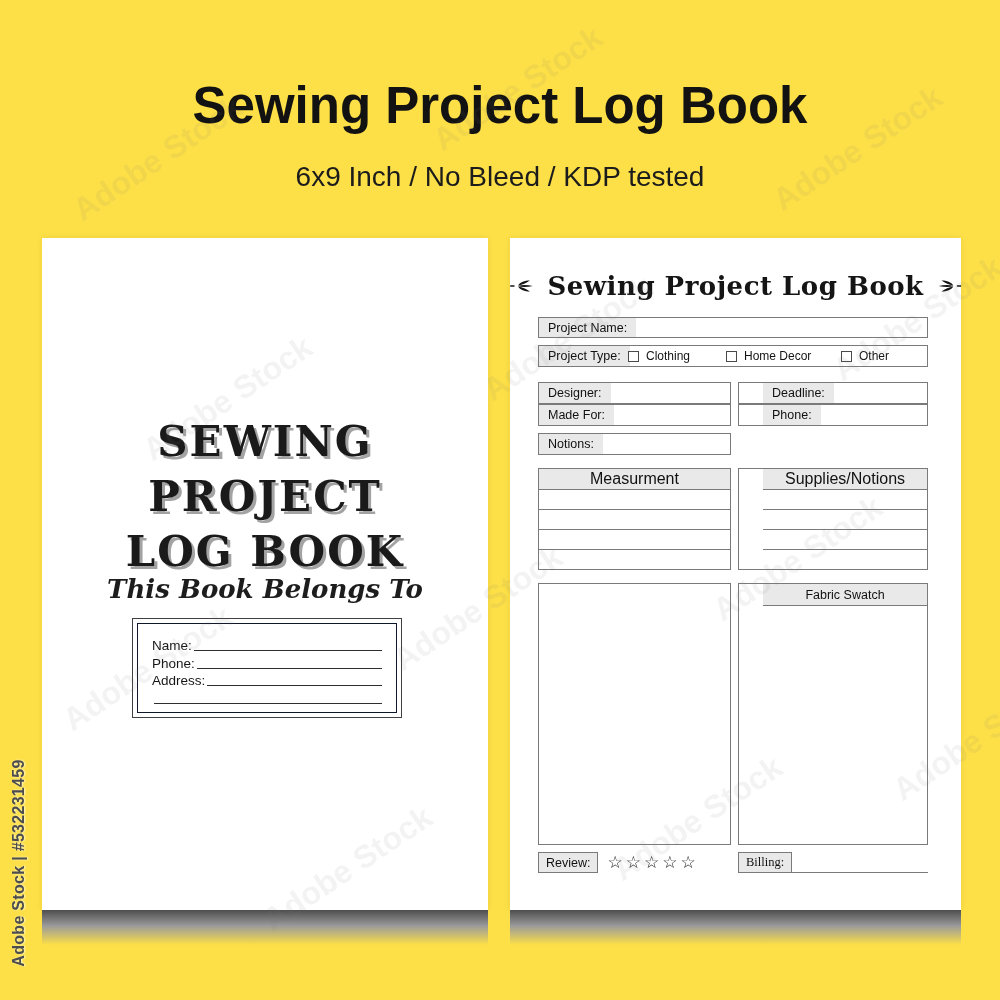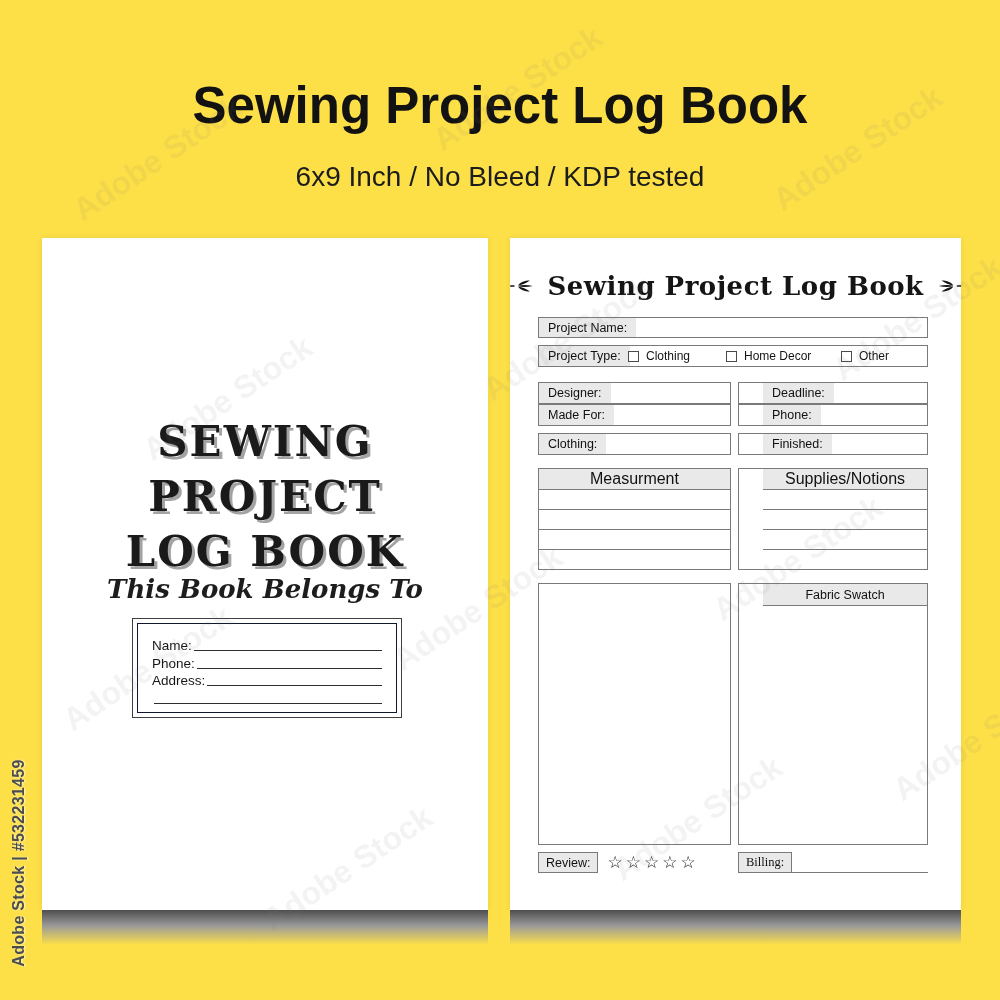--- a/index.html
+++ b/index.html
@@ -172,25 +172,21 @@
     </div>
     <div class="fbox r-d col-l top-2">
       <span class="lbl">Made For:</span>
       <span class="fill"></span>
     </div>
     <div class="fbox r-d col-r top-2">
       <span class="lbl">Phone:</span>
       <span class="fill"></span>
     </div>
     <div class="fbox r-d col-l top-3">
-      <span class="lbl">Clothing:</span>
-      <span class="fill"></span>
-    </div>
-    <div class="fbox r-d col-r top-3">
-      <span class="lbl">Finished:</span>
+      <span class="lbl">Notions:</span>
       <span class="fill"></span>
     </div>
 
     <div class="mini-table col-l">
       <div class="mt-head">Measurment</div>
       <div class="mt-row"></div>
       <div class="mt-row"></div>
       <div class="mt-row"></div>
       <div class="mt-row"></div>
     </div>

